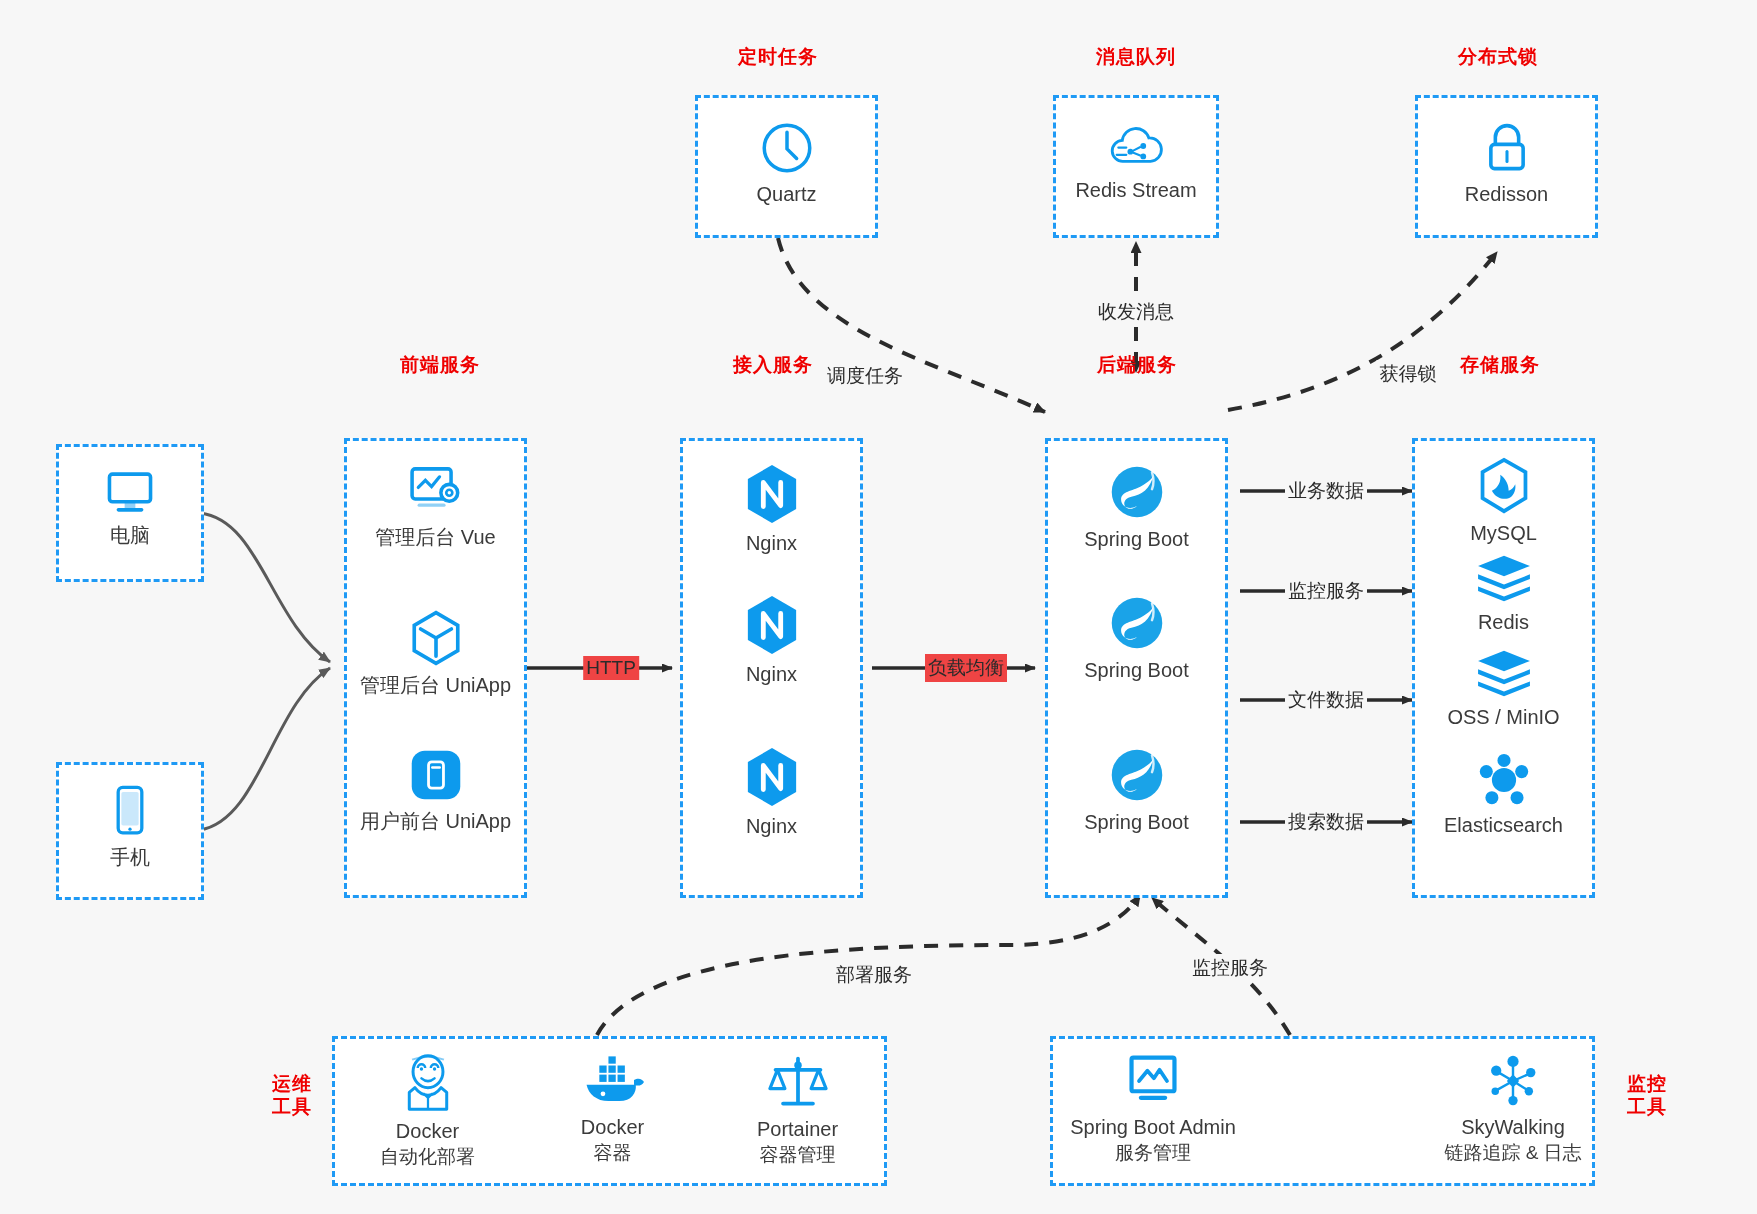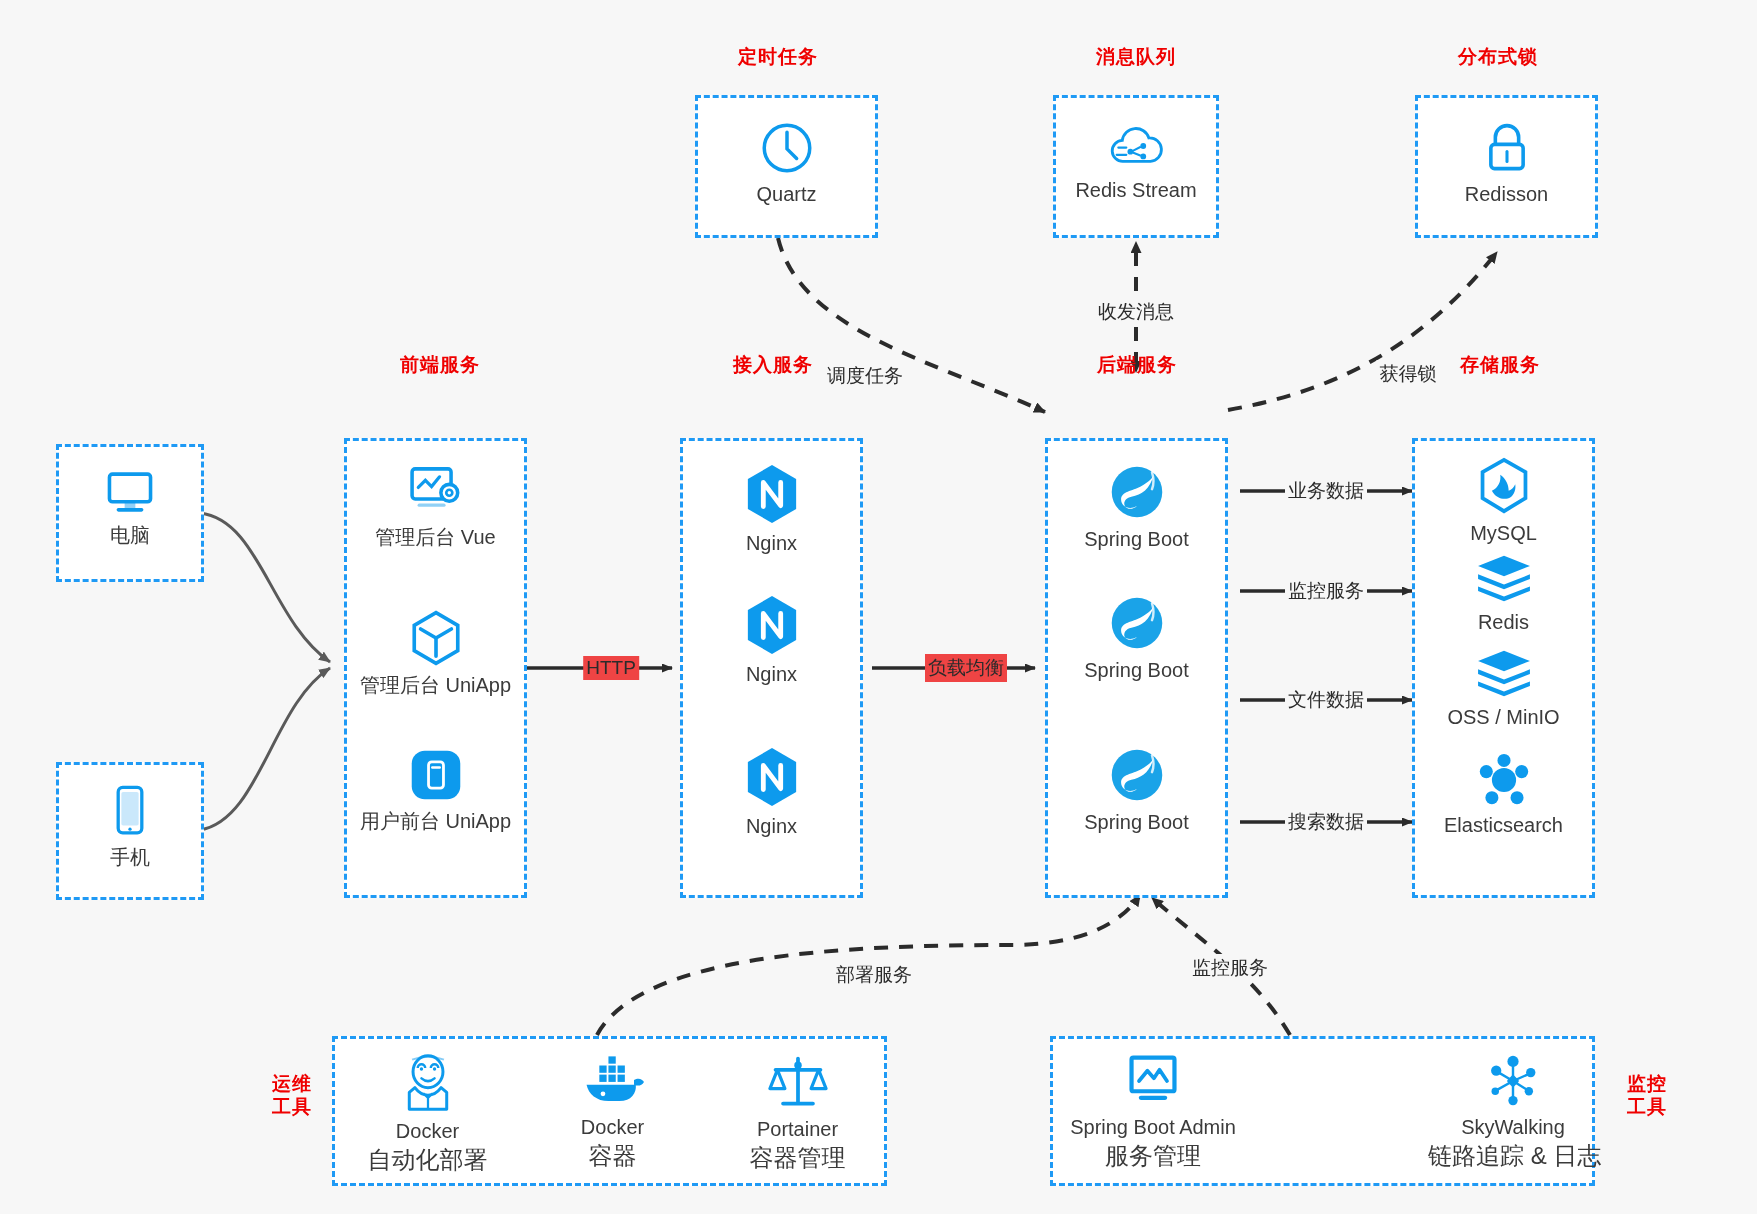--- a/index.html
+++ b/index.html
@@ -44,21 +44,21 @@
     margin:0 auto 6px auto;
     line-height:0;
   }
   .node .lbl{
     display:block;
     font-size:20px;
     color:#3b3b3b;
     white-space:nowrap;
     line-height:1.28;
   }
-  .node .lbl.sub{font-size:24px;}
+  .node .lbl.sub{font-size:19px;}
 
   
   .note{
     position:absolute;
     background:#fbf8c8;
     box-sizing:border-box;
     padding:12px 14px 12px 16px;
     font-size:21px;
     color:#2b2b2b;
     line-height:1.45;

